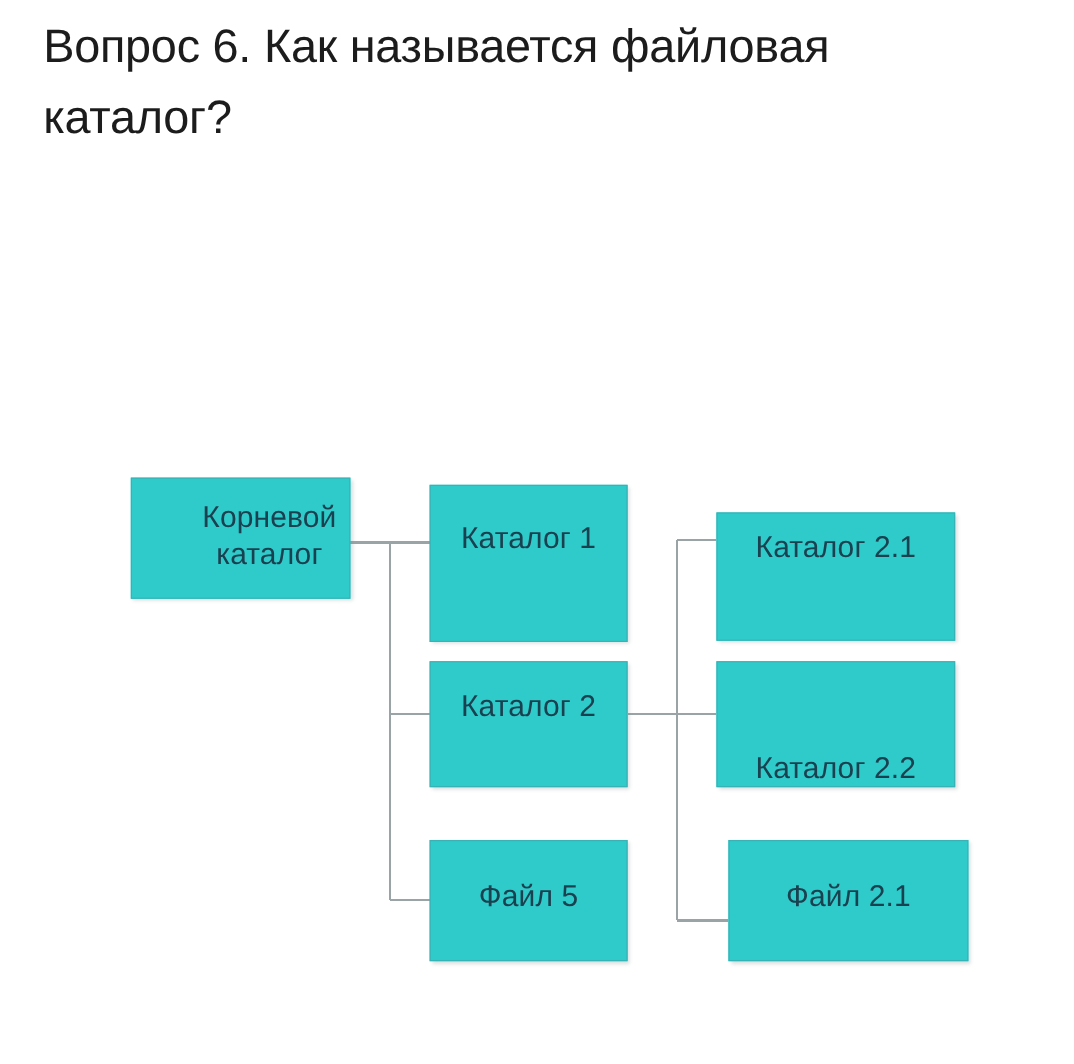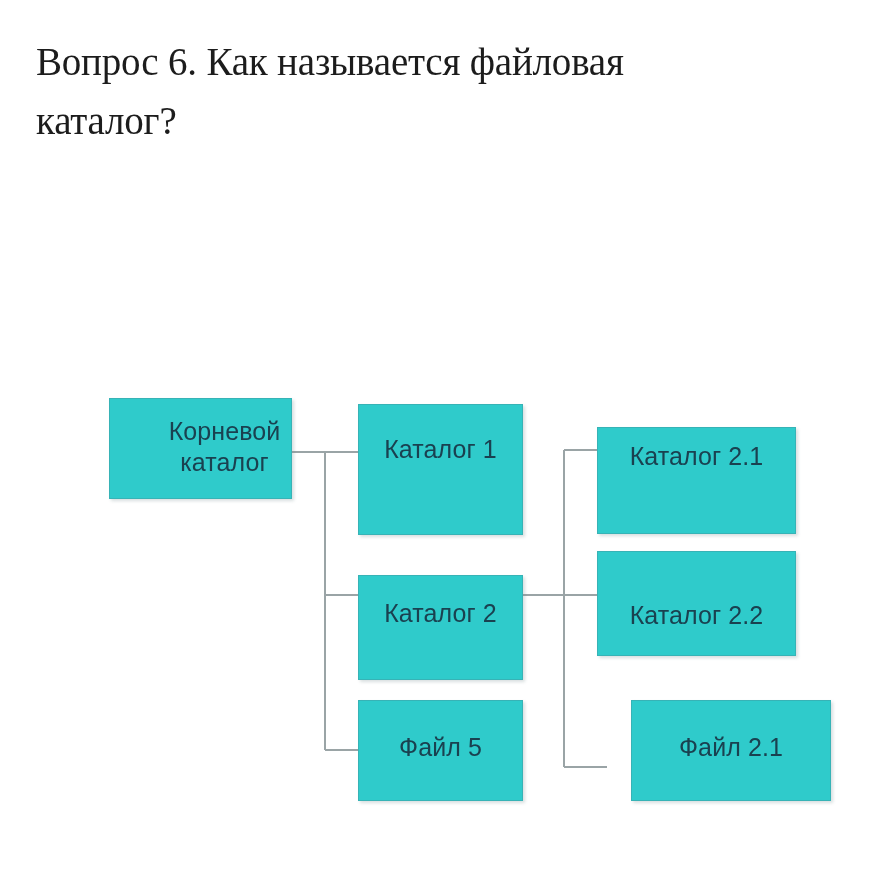--- a/index.html
+++ b/index.html
@@ -13,23 +13,22 @@
     background: #ffffff;
     font-family: "Liberation Sans", "DejaVu Sans", sans-serif;
     overflow: hidden;
     position: relative;
   }
 
   
   #question-block {
     position: absolute;
     left: 36px;
-    top: 32px;
+    top: 10px;
     width: 830px;
-    font-family: Liberation Serif, serif;
   }
   .question-line {
     color: #1c1c1c;
     font-size: 39px;
     line-height: 59px;
     font-weight: 400;
     letter-spacing: -0.2px;
     white-space: nowrap;
   }
 
@@ -76,39 +75,39 @@
   }
   #node-root .node-label { line-height: 31px; padding-left: 48px; }
 
   
   #node-catalog-1 {
     left: 358px; top: 404px; width: 165px; height: 131px;
     align-items: flex-start; padding-top: 30px;
   }
   #node-catalog-2 {
     left: 358px; top: 551px; width: 165px; height: 105px;
-    align-items: flex-start; padding-top: 23px; margin-top: 24px;
+    align-items: flex-start; padding-top: 23px;
   }
   #node-file-1 {
     left: 358px; top: 700px; width: 165px; height: 101px;
     align-items: flex-start; padding-top: 32px;
   }
 
   
   #node-catalog-21 {
     left: 597px; top: 404px; width: 199px; height: 107px;
     align-items: flex-start; padding-top: 14px; margin-top: 23px;
   }
   #node-catalog-22 {
     left: 597px; top: 551px; width: 199px; height: 105px;
-    align-items: center; padding-top: 23px;
+    align-items: flex-end; padding-top: 23px;
   }
   #node-file-21 {
     left: 607px; top: 700px; width: 200px; height: 101px;
-    align-items: flex-start; padding-top: 32px; margin-left: 24px;
+    align-items: flex-start; padding-top: 32px;
   }
 </style>
 </head>
 <body>
 
 <div id="question-block">
   <div class="question-line">Вопрос 6. Как называется файловая</div>
   <div class="question-line">каталог?</div>
 </div>
 

